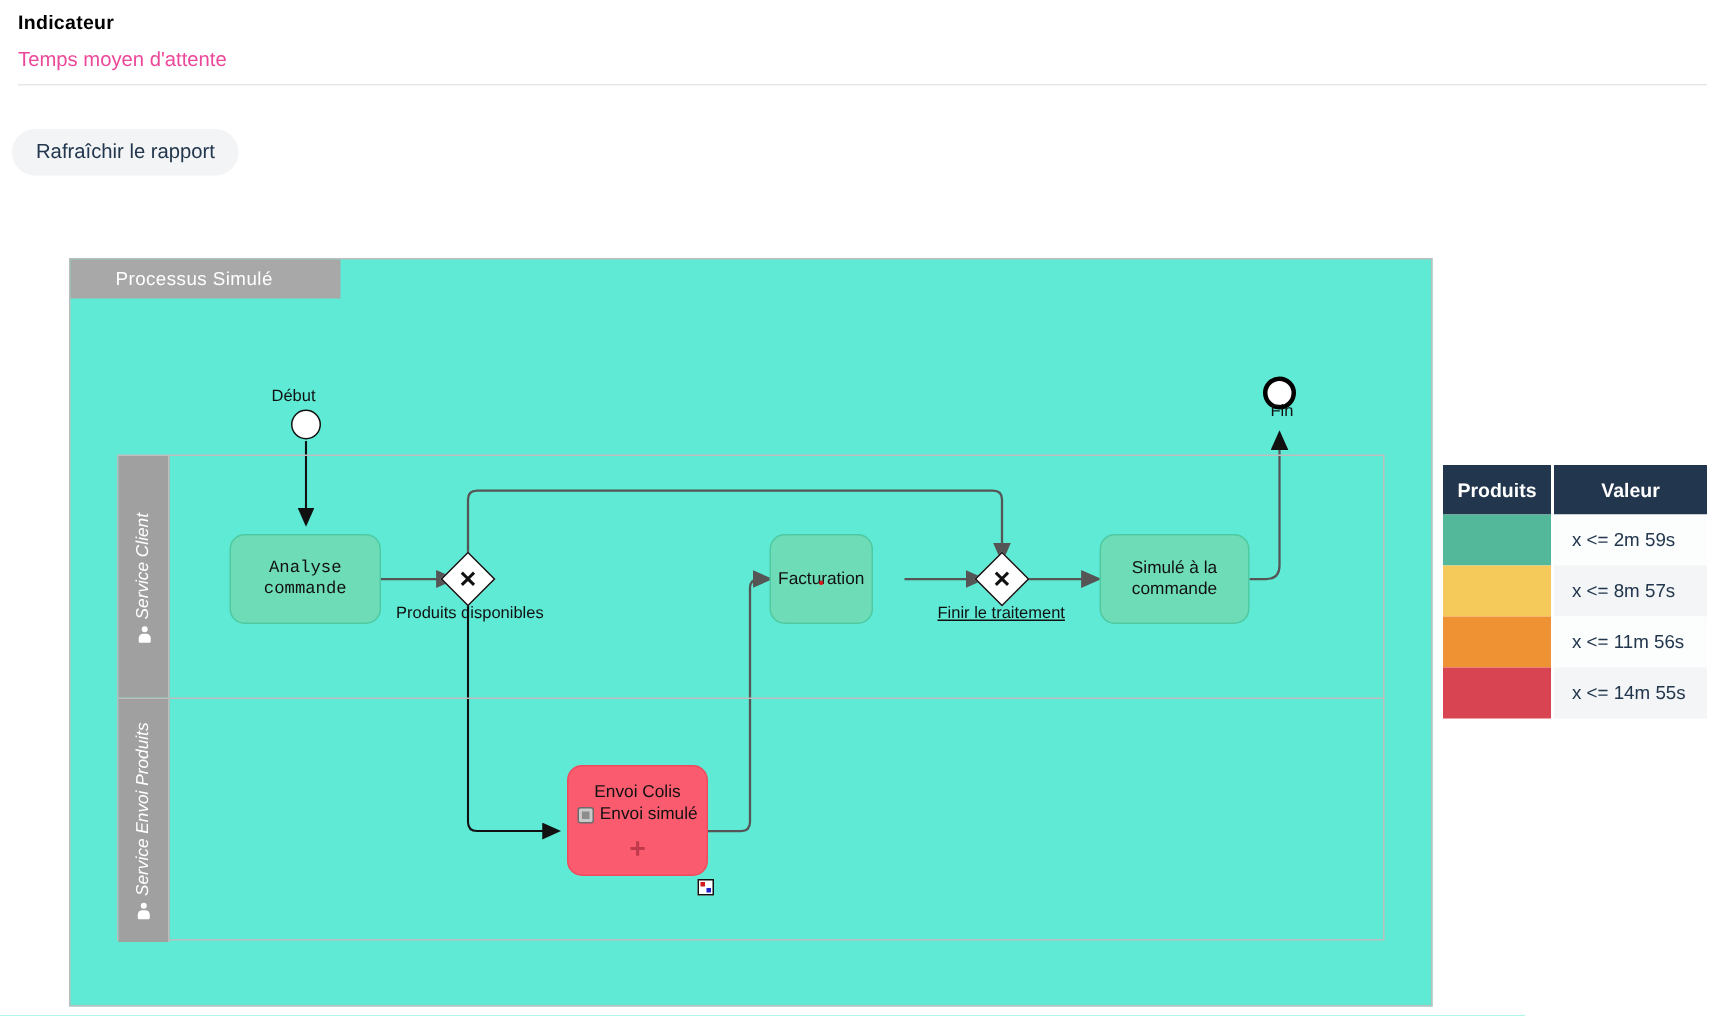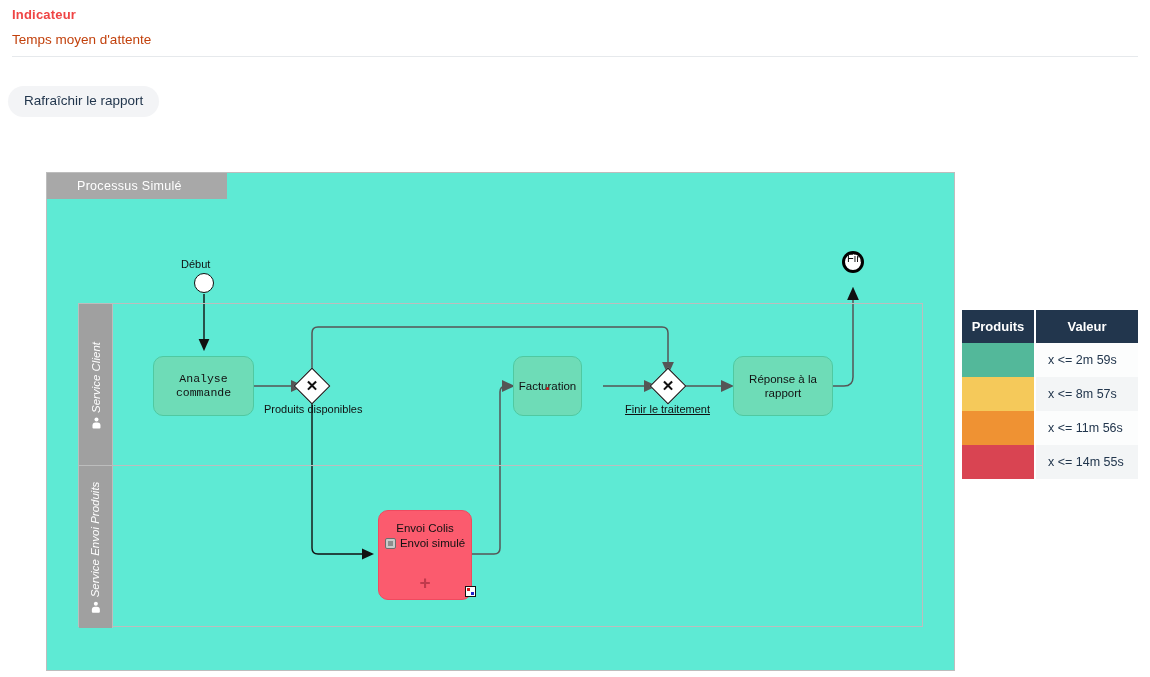--- a/index.html
+++ b/index.html
@@ -9,25 +9,25 @@
     background:#ffffff;
     font-family:"Liberation Sans", sans-serif;
     color:#24384f;
     overflow:hidden;
     position:relative;
   }
   
   .header{position:absolute;left:0;top:0;width:1150px;}
   .h-title{
     position:absolute;left:12px;top:7px;
-    font-size:13px;font-weight:bold;color:#ef4444;letter-spacing:.2px;
+    font-size:13px;font-weight:bold;color:#000000;letter-spacing:.2px;
   }
   .h-sub{
     position:absolute;left:12px;top:32px;
-    font-size:13.5px;font-weight:normal;color:#c2410c;
+    font-size:13.5px;font-weight:normal;color:#ec4899;
   }
   .h-rule{
     position:absolute;left:12px;top:56px;width:1126px;height:1px;
     background:#e6e9ec;
   }
   .refresh-btn{
     position:absolute;left:8px;top:86px;
     padding:8px 16px 9px 16px;
     background:#f3f4f6;border:none;border-radius:16px;
     font-family:"Liberation Sans", sans-serif;
@@ -171,21 +171,21 @@
 <div class="diagram-frame">
 
   <div class="pool-tab">
     <span>Processus Simulé</span>
   </div>
 
   <div class="start-evt" style="left:147px;top:100px;"></div>
   <div class="evt-label" style="left:134px;top:85px;">Début</div>
 
   <div class="end-evt" style="left:795px;top:78px;"></div>
-  <div class="evt-label" style="left:800px;top:79px;">Fin</div>
+  <div class="evt-label" style="left:800px;top:95px;">Fin</div>
 
   <svg class="wires" viewBox="0 0 907 497">
     <defs>
       <marker id="ah" markerWidth="9" markerHeight="9" refX="7.5" refY="4" orient="auto">
         <path d="M0,0 L9,4 L0,8 z" fill="#111"></path>
       </marker>
       <marker id="ahg" markerWidth="9" markerHeight="9" refX="7.5" refY="4" orient="auto">
         <path d="M0,0 L9,4 L0,8 z" fill="#555"></path>
       </marker>
     </defs>
@@ -240,24 +240,24 @@
   <div class="node task-green" style="left:466px;top:183px;width:69px;height:60px;">
     <span class="task-label">Facturation</span>
     <span class="red-dot"></span>
   </div>
 
   <div class="gateway" style="left:608px;top:200px;"></div>
   <div class="gw-x" style="left:608px;top:200px;">✕</div>
   <div class="gw-label" style="left:578px;top:230px;width:86px;text-decoration:underline;">Finir le traitement</div>
 
   <div class="node task-green" style="left:686px;top:183px;width:100px;height:60px;">
-    <span class="task-label">Réponse à la rapport</span>
-  </div>
-
-  <div class="node task-pink" style="left:331px;top:337px;width:94px;height:90px;justify-content:flex-start;padding-top:10px;">
+    <span class="task-label">Simulé à la commande</span>
+  </div>
+
+  <div class="node task-pink" style="left:331px;top:337px;width:94px;height:74px;justify-content:flex-start;padding-top:10px;">
     <span class="task-label">Envoi Colis</span>
     <span class="sub-line">
       <span class="sub-ico"></span>
       <span>Envoi simulé</span>
     </span>
     <span class="plus-mark">+</span>
   </div>
   <div class="corner-badge" style="left:418px;top:413px;">
     <i class="cb-a"></i>
       <i class="cb-b"></i>

